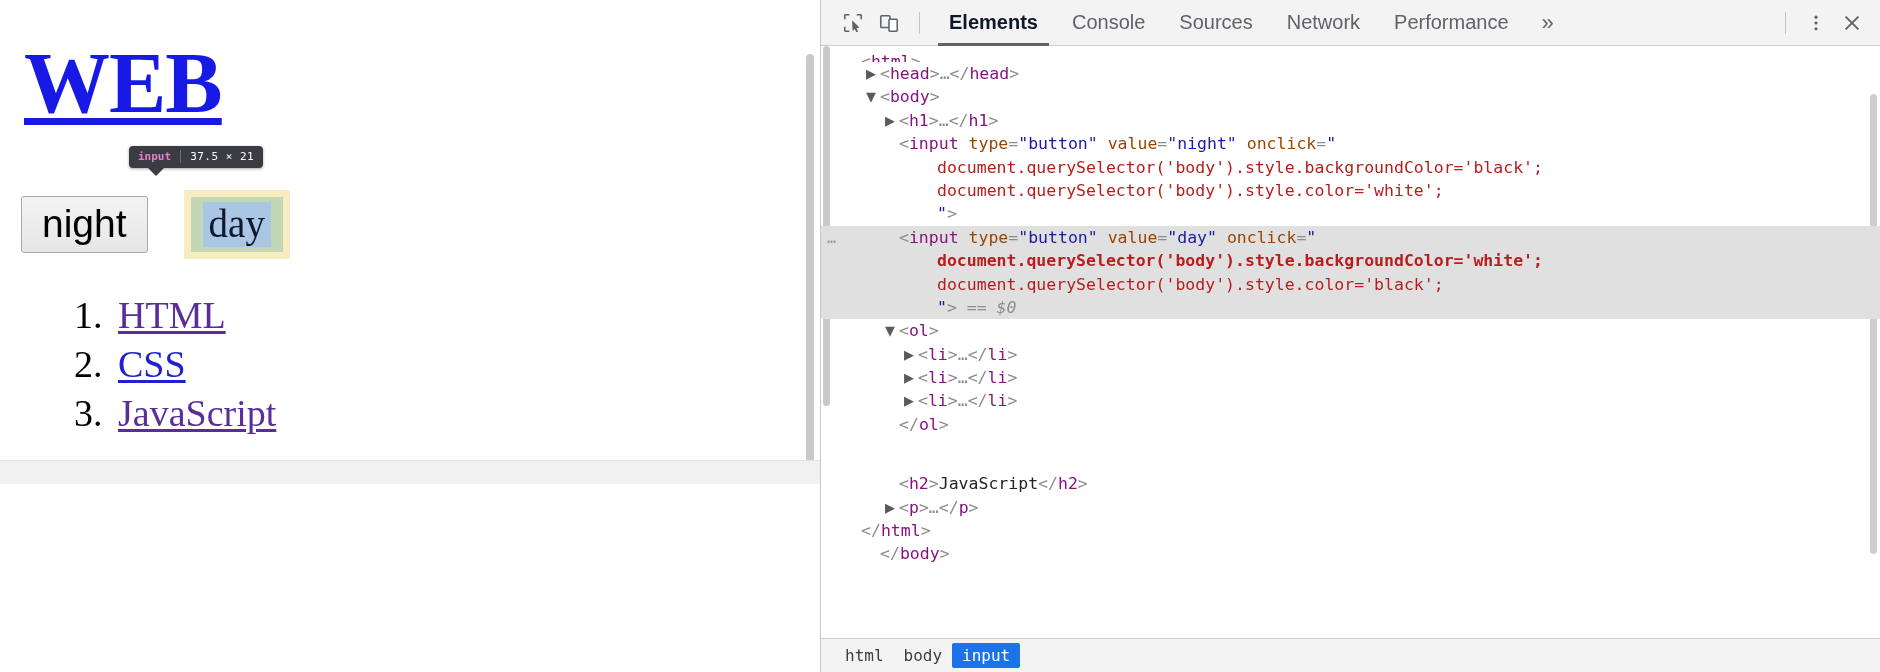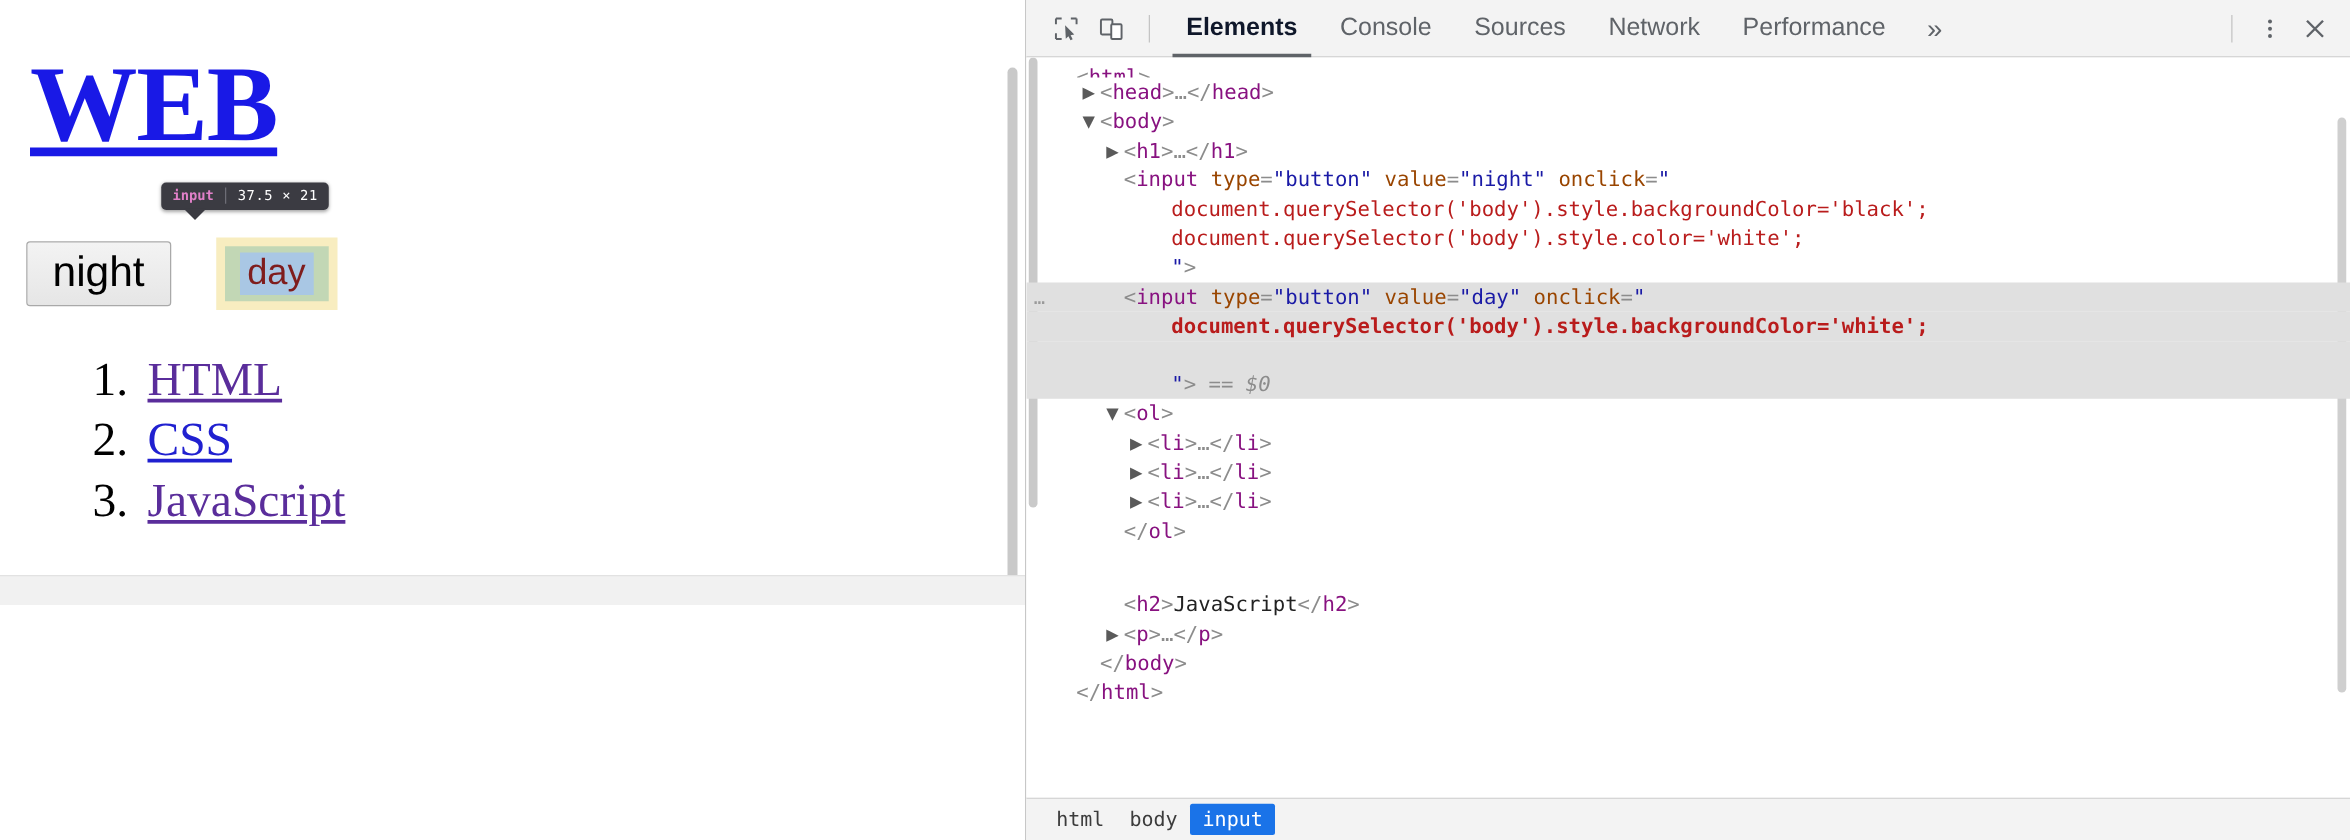--- a/index.html
+++ b/index.html
@@ -37,21 +37,21 @@
 
   .buttons-row {
     margin-top:62px;
     display:flex;
     align-items:center;
     gap:0px;
     position:relative;
   }
   .btn-night {
     font-family:"Liberation Sans", sans-serif;
-    font-size:34px;
+    font-size:39px;
     color:#000;
     background:linear-gradient(#f3f3f3,#e6e6e6);
     border:1px solid #a9a9a9;
     border-radius:3px;
     padding:7px 20px 9px 20px;
     line-height:1;
     margin-left:-3px;
   }
   
   .day-highlight {
@@ -65,23 +65,23 @@
     background:#c2d7b5;           
     padding:5px 12px;
     display:inline-block;
   }
   .day-content {
     background:#a9c7e4;           
     display:inline-block;
     padding:0 6px;
   }
   .btn-day {
-    font-family:Liberation Sans, sans-serif;
-    font-size:29px;
-    color:#7f1d1d;
+    font-family:Liberation Serif, serif;
+    font-size:39px;
+    color:#0f172a;
     line-height:1.15;
     background:transparent;
   }
   .inspect-tooltip {
     position:absolute;
     left:105px; top:-44px;
     background:#3b3b42;
     color:#fff;
     border-radius:4px;
     padding:4px 9px 5px 9px;
@@ -312,31 +312,31 @@
           <div class="tree-row clipped-top" style="padding-left: 26px;"><span class="tw"> </span><span class="brk">&lt;</span><span class="tag">html</span><span class="brk">&gt;</span></div>
           <div class="tree-row" style="padding-left: 45px;"><span class="tw">▶</span><span class="brk">&lt;</span><span class="tag">head</span><span class="brk">&gt;</span><span class="ellip">…</span><span class="brk">&lt;/</span><span class="tag">head</span><span class="brk">&gt;</span></div>
           <div class="tree-row" style="padding-left: 45px;"><span class="tw">▼</span><span class="brk">&lt;</span><span class="tag">body</span><span class="brk">&gt;</span></div>
           <div class="tree-row" style="padding-left: 64px;"><span class="tw">▶</span><span class="brk">&lt;</span><span class="tag">h1</span><span class="brk">&gt;</span><span class="ellip">…</span><span class="brk">&lt;/</span><span class="tag">h1</span><span class="brk">&gt;</span></div>
           <div class="tree-row" style="padding-left: 64px;"><span class="tw"> </span><span class="brk">&lt;</span><span class="tag">input</span><span class="txt"> </span><span class="attr">type</span><span class="brk">=</span><span class="val">"button"</span><span class="txt"> </span><span class="attr">value</span><span class="brk">=</span><span class="val">"night"</span><span class="txt"> </span><span class="attr">onclick</span><span class="brk">=</span><span class="val">"</span></div>
           <div class="tree-row" style="padding-left: 102px;"><span class="tw"> </span><span class="code">document.querySelector('body').style.backgroundColor='black';</span></div>
           <div class="tree-row" style="padding-left: 102px;"><span class="tw"> </span><span class="code">document.querySelector('body').style.color='white';</span></div>
           <div class="tree-row" style="padding-left: 102px;"><span class="tw"> </span><span class="val">"</span><span class="brk">&gt;</span></div>
           <div class="tree-row selected" style="padding-left: 64px;"><span class="row-dots">…</span><span class="tw"> </span><span class="brk">&lt;</span><span class="tag">input</span><span class="txt"> </span><span class="attr">type</span><span class="brk">=</span><span class="val">"button"</span><span class="txt"> </span><span class="attr">value</span><span class="brk">=</span><span class="val">"day"</span><span class="txt"> </span><span class="attr">onclick</span><span class="brk">=</span><span class="val">"</span></div>
           <div class="tree-row selected" style="padding-left: 102px; font-weight: bold;"><span class="tw"> </span><span class="code">document.querySelector('body').style.backgroundColor='white';</span></div>
-          <div class="tree-row selected" style="padding-left: 102px;"><span class="tw"> </span></div>
+          <div class="tree-row selected" style="padding-left: 102px;"><span class="tw"> </span><span class="code">document.querySelector('body').style.color='black';</span></div>
           <div class="tree-row selected" style="padding-left: 102px;"><span class="tw"> </span><span class="val">"</span><span class="brk">&gt;</span><span class="dollar"> == $0</span></div>
           <div class="tree-row" style="padding-left: 64px;"><span class="tw">▼</span><span class="brk">&lt;</span><span class="tag">ol</span><span class="brk">&gt;</span></div>
           <div class="tree-row" style="padding-left: 83px;"><span class="tw">▶</span><span class="brk">&lt;</span><span class="tag">li</span><span class="brk">&gt;</span><span class="ellip">…</span><span class="brk">&lt;/</span><span class="tag">li</span><span class="brk">&gt;</span></div>
           <div class="tree-row" style="padding-left: 83px;"><span class="tw">▶</span><span class="brk">&lt;</span><span class="tag">li</span><span class="brk">&gt;</span><span class="ellip">…</span><span class="brk">&lt;/</span><span class="tag">li</span><span class="brk">&gt;</span></div>
           <div class="tree-row" style="padding-left: 83px;"><span class="tw">▶</span><span class="brk">&lt;</span><span class="tag">li</span><span class="brk">&gt;</span><span class="ellip">…</span><span class="brk">&lt;/</span><span class="tag">li</span><span class="brk">&gt;</span></div>
           <div class="tree-row" style="padding-left: 64px;"><span class="tw"> </span><span class="brk">&lt;/</span><span class="tag">ol</span><span class="brk">&gt;</span></div>
           <div class="tree-row" style="padding-left: 64px; margin-top: 36px;"><span class="tw"> </span><span class="brk">&lt;</span><span class="tag">h2</span><span class="brk">&gt;</span><span class="txt">JavaScript</span><span class="brk">&lt;/</span><span class="tag">h2</span><span class="brk">&gt;</span></div>
           <div class="tree-row" style="padding-left: 64px;"><span class="tw">▶</span><span class="brk">&lt;</span><span class="tag">p</span><span class="brk">&gt;</span><span class="ellip">…</span><span class="brk">&lt;/</span><span class="tag">p</span><span class="brk">&gt;</span></div>
+          <div class="tree-row" style="padding-left: 26px;"><span class="tw"> </span><span class="brk">&lt;/</span><span class="tag">html</span><span class="brk">&gt;</span></div>
           <div class="tree-row" style="padding-left: 45px;"><span class="tw"> </span><span class="brk">&lt;/</span><span class="tag">body</span><span class="brk">&gt;</span></div>
-          <div class="tree-row" style="padding-left: 26px;"><span class="tw"> </span><span class="brk">&lt;/</span><span class="tag">html</span><span class="brk">&gt;</span></div>
         </div>
     </div>
 
     <div class="dt-breadcrumb">
         <div class="crumb">html</div>
         <div class="crumb">body</div>
         <div class="crumb active">input</div>
       </div>
   </div>
 </div>

